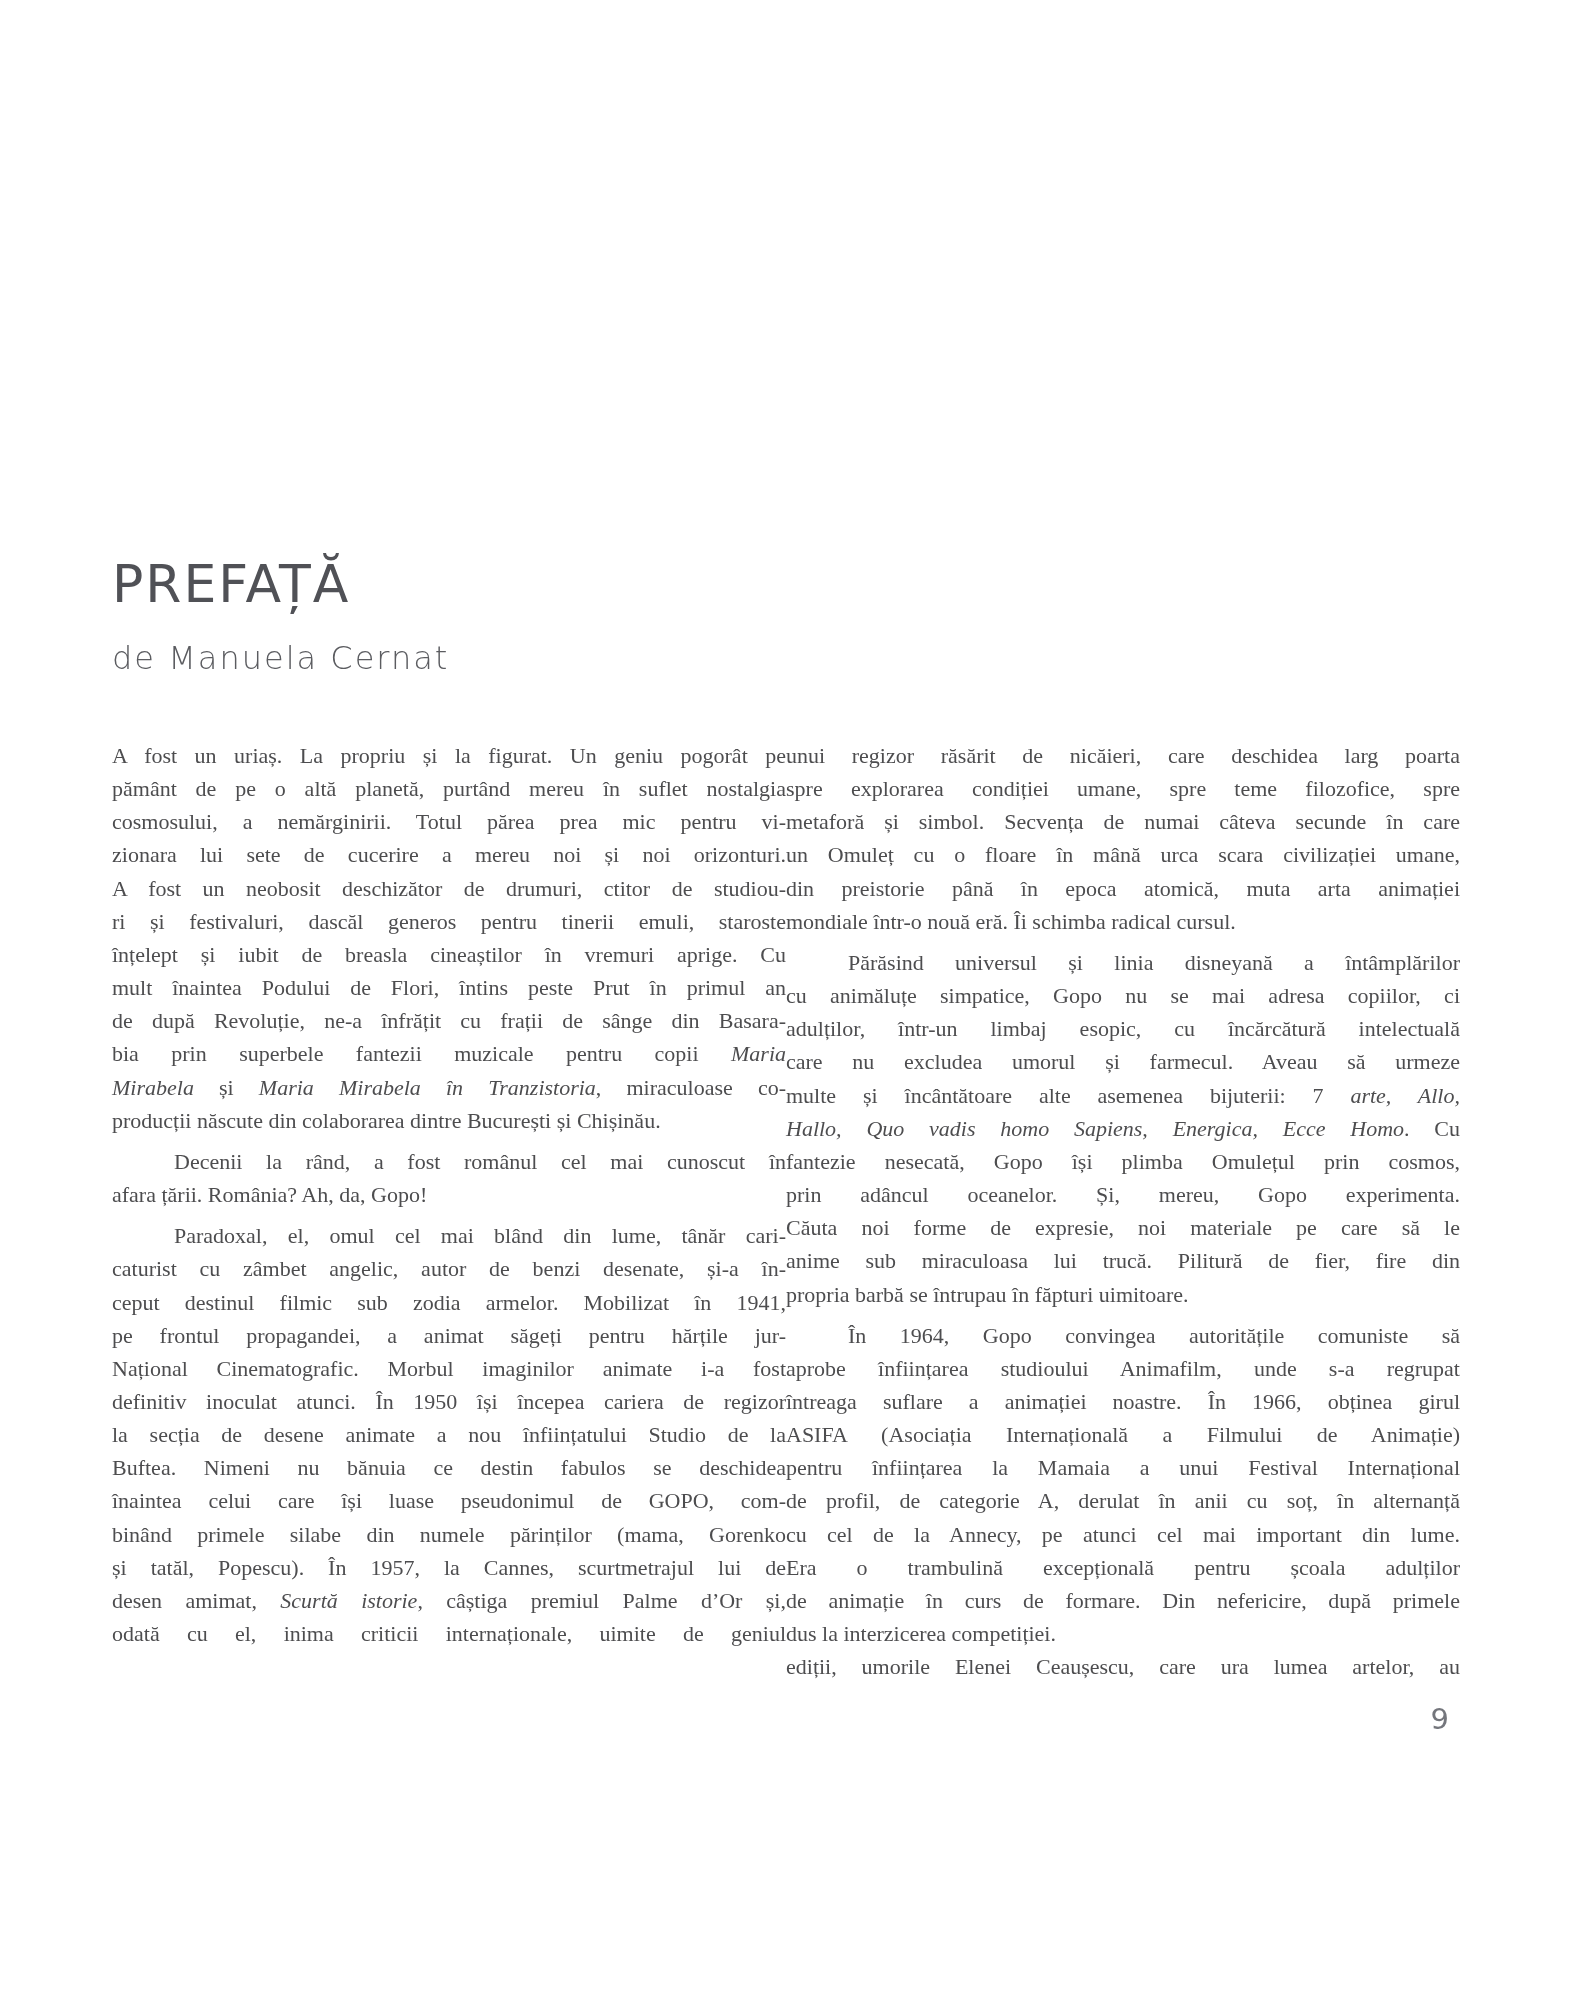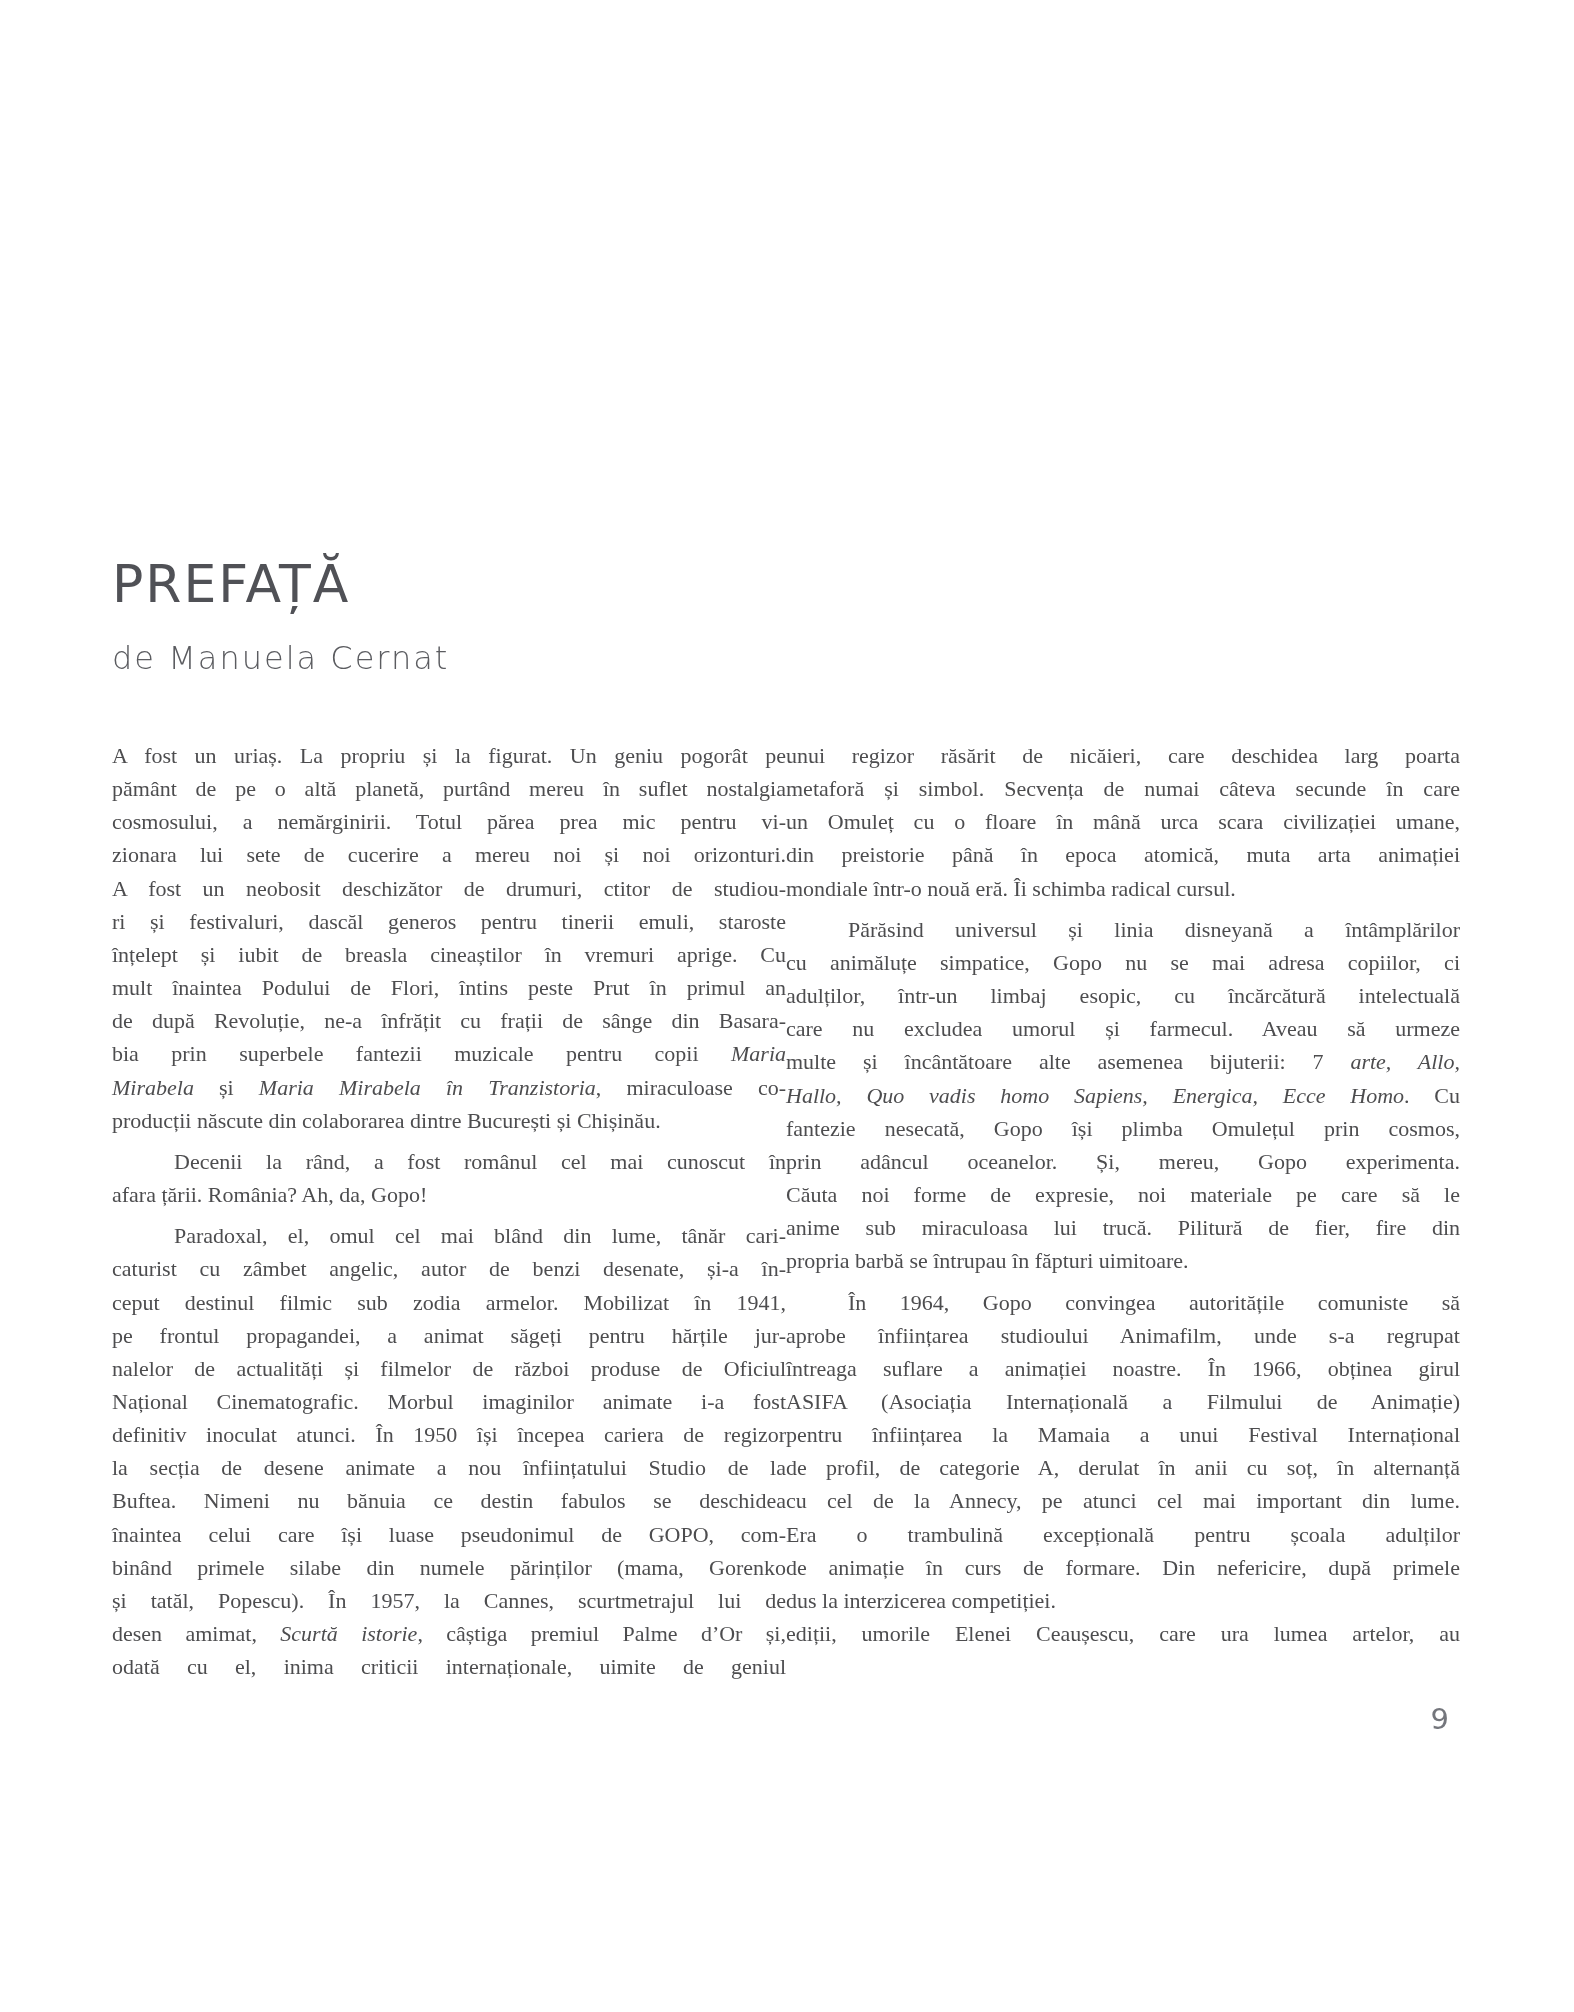--- a/index.html
+++ b/index.html
@@ -84,33 +84,33 @@
         <div class="line">de după Revoluție, ne-a înfrățit cu frații de sânge din Basara-</div>
         <div class="line">bia prin superbele fantezii muzicale pentru copii <i>Maria</i></div>
         <div class="line"><i>Mirabela</i> și <i>Maria Mirabela în Tranzistoria</i>, miraculoase co-</div>
         <div class="line end">producții născute din colaborarea dintre București și Chișinău.</div>
         <div class="line ind">Decenii la rând, a fost românul cel mai cunoscut în</div>
         <div class="line end">afara țării. România? Ah, da, Gopo!</div>
         <div class="line ind">Paradoxal, el, omul cel mai blând din lume, tânăr cari-</div>
         <div class="line">caturist cu zâmbet angelic, autor de benzi desenate, și-a în-</div>
         <div class="line">ceput destinul filmic sub zodia armelor. Mobilizat în 1941,</div>
         <div class="line">pe frontul propagandei, a animat săgeți pentru hărțile jur-</div>
-        <div class="line">nalelor de actualități și filmelor de război produse de Oficiul</div>
         <div class="line">Național Cinematografic. Morbul imaginilor animate i-a fost</div>
         <div class="line">definitiv inoculat atunci. În 1950 își începea cariera de regizor</div>
         <div class="line">la secția de desene animate a nou înființatului Studio de la</div>
         <div class="line">Buftea. Nimeni nu bănuia ce destin fabulos se deschidea</div>
         <div class="line">înaintea celui care își luase pseudonimul de GOPO, com-</div>
         <div class="line">binând primele silabe din numele părinților (mama, Gorenko</div>
         <div class="line">și tatăl, Popescu). În 1957, la Cannes, scurtmetrajul lui de</div>
         <div class="line">desen amimat, <i>Scurtă istorie</i>, câștiga premiul Palme d’Or și,</div>
         <div class="line">odată cu el, inima criticii internaționale, uimite de geniul</div>
       </div>
     <div class="column" id="col-right">
         <div class="line">unui regizor răsărit de nicăieri, care deschidea larg poarta</div>
+        <div class="line">spre explorarea condiției umane, spre teme filozofice, spre</div>
         <div class="line">metaforă și simbol. Secvența de numai câteva secunde în care</div>
         <div class="line">un Omuleț cu o floare în mână urca scara civilizației umane,</div>
         <div class="line">din preistorie până în epoca atomică, muta arta animației</div>
         <div class="line end">mondiale într-o nouă eră. Îi schimba radical cursul.</div>
         <div class="line ind">Părăsind universul și linia disneyană a întâmplărilor</div>
         <div class="line">cu animăluțe simpatice, Gopo nu se mai adresa copiilor, ci</div>
         <div class="line">adulților, într-un limbaj esopic, cu încărcătură intelectuală</div>
         <div class="line">care nu excludea umorul și farmecul. Aveau să urmeze</div>
         <div class="line">multe și încântătoare alte asemenea bijuterii: 7 <i>arte, Allo,</i></div>
         <div class="line"><i>Hallo, Quo vadis homo Sapiens, Energica, Ecce Homo</i>. Cu</div>

